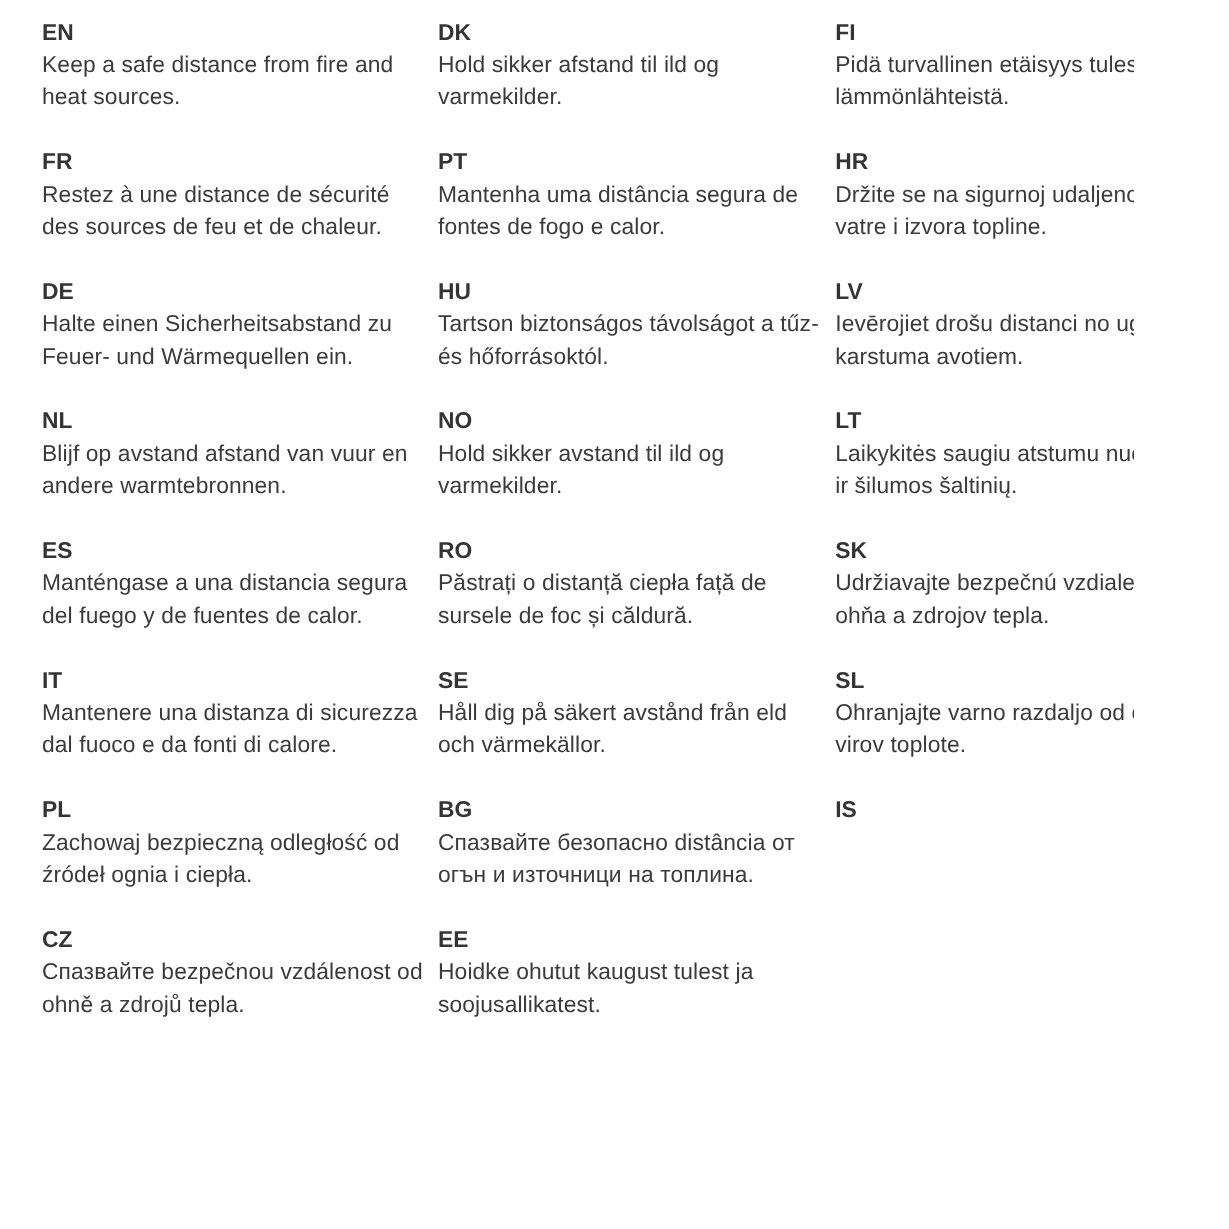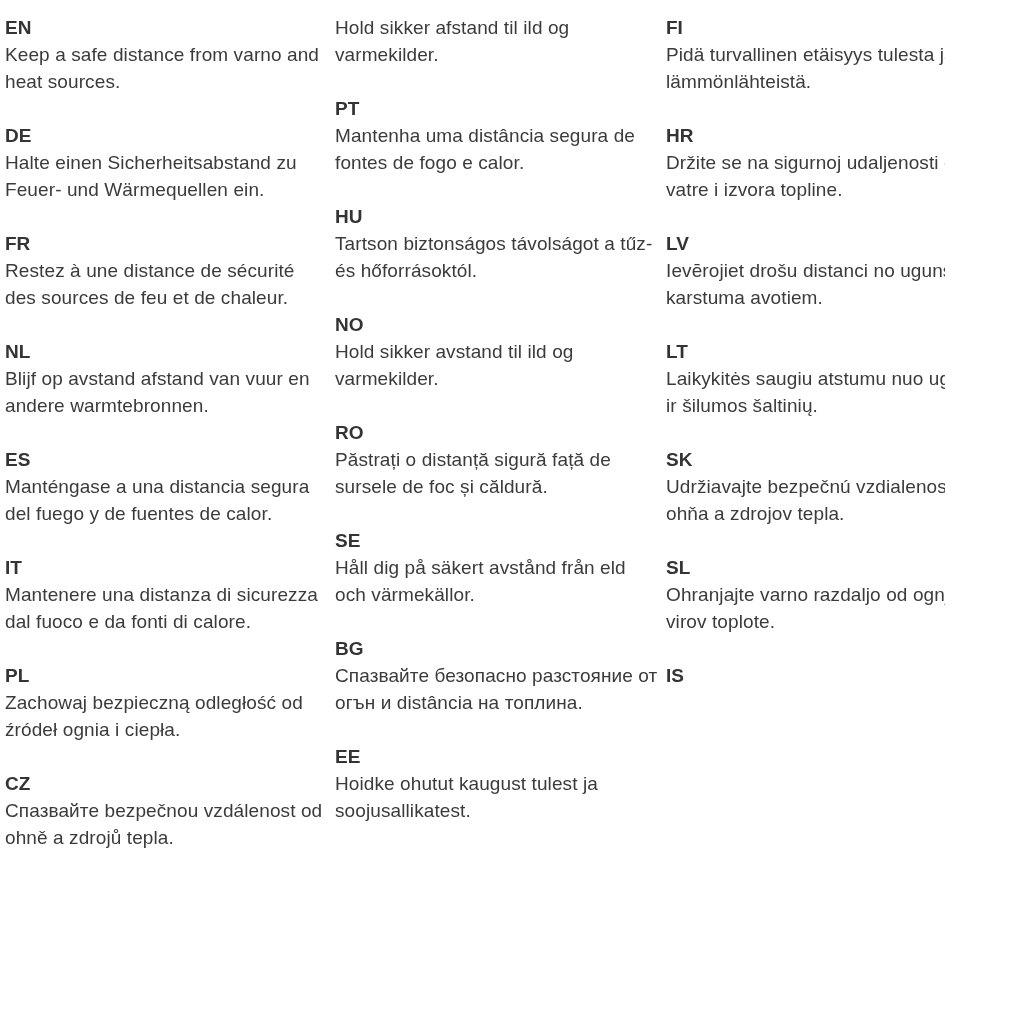--- a/index.html
+++ b/index.html
@@ -5,21 +5,21 @@
   html, body {
     margin: 0;
     padding: 0;
     background: #ffffff;
     font-family: "Liberation Sans", "DejaVu Sans", sans-serif;
   }
   .page {
     width: 945px;
     height: 1024px;
     box-sizing: border-box;
-    padding: 14px 0 0 5px;
+    padding: 14px 0 0 35px;
     background: #ffffff;
     overflow: hidden;
   }
   .columns {
     display: grid;
     grid-template-columns: 330px 331px 332px;
     column-gap: 0;
     align-items: start;
   }
   .column {
@@ -44,29 +44,29 @@
   }
 </style>
 </head>
 <body>
 
 <div class="page">
   <div class="columns" id="columns">
       <div class="column">
         <div class="entry">
           <div class="code">EN</div>
-          <div class="text">Keep a safe distance from varno and heat sources.</div>
+          <div class="text">Keep a safe distance from fire and heat sources.</div>
+        </div>
+        <div class="entry">
+          <div class="code">FR</div>
+          <div class="text">Restez à une distance de sécurité des sources de feu et de chaleur.</div>
         </div>
         <div class="entry">
           <div class="code">DE</div>
           <div class="text">Halte einen Sicherheitsabstand zu Feuer- und Wärmequellen ein.</div>
-        </div>
-        <div class="entry">
-          <div class="code">FR</div>
-          <div class="text">Restez à une distance de sécurité des sources de feu et de chaleur.</div>
         </div>
         <div class="entry">
           <div class="code">NL</div>
           <div class="text">Blijf op avstand afstand van vuur en andere warmtebronnen.</div>
         </div>
         <div class="entry">
           <div class="code">ES</div>
           <div class="text">Manténgase a una distancia segura del fuego y de fuentes de calor.</div>
         </div>
         <div class="entry">
@@ -77,45 +77,46 @@
           <div class="code">PL</div>
           <div class="text">Zachowaj bezpieczną odległość od źródeł ognia i ciepła.</div>
         </div>
         <div class="entry">
           <div class="code">CZ</div>
           <div class="text">Спазвайте bezpečnou vzdálenost od ohně a zdrojů tepla.</div>
         </div>
       </div>
       <div class="column">
         <div class="entry">
+          <div class="code">DK</div>
           <div class="text">Hold sikker afstand til ild og varmekilder.</div>
         </div>
         <div class="entry">
           <div class="code">PT</div>
           <div class="text">Mantenha uma distância segura de fontes de fogo e calor.</div>
         </div>
         <div class="entry">
           <div class="code">HU</div>
           <div class="text">Tartson biztonságos távolságot a tűz- és hőforrásoktól.</div>
         </div>
         <div class="entry">
           <div class="code">NO</div>
           <div class="text">Hold sikker avstand til ild og varmekilder.</div>
         </div>
         <div class="entry">
           <div class="code">RO</div>
-          <div class="text">Păstrați o distanță sigură față de sursele de foc și căldură.</div>
+          <div class="text">Păstrați o distanță ciepła față de sursele de foc și căldură.</div>
         </div>
         <div class="entry">
           <div class="code">SE</div>
           <div class="text">Håll dig på säkert avstånd från eld och värmekällor.</div>
         </div>
         <div class="entry">
           <div class="code">BG</div>
-          <div class="text">Спазвайте безопасно разстояние от огън и distância на топлина.</div>
+          <div class="text">Спазвайте безопасно distância от огън и източници на топлина.</div>
         </div>
         <div class="entry">
           <div class="code">EE</div>
           <div class="text">Hoidke ohutut kaugust tulest ja soojusallikatest.</div>
         </div>
       </div>
       <div class="column">
         <div class="entry">
           <div class="code">FI</div>
           <div class="text">Pidä turvallinen etäisyys tulesta ja lämmönlähteistä.</div>

